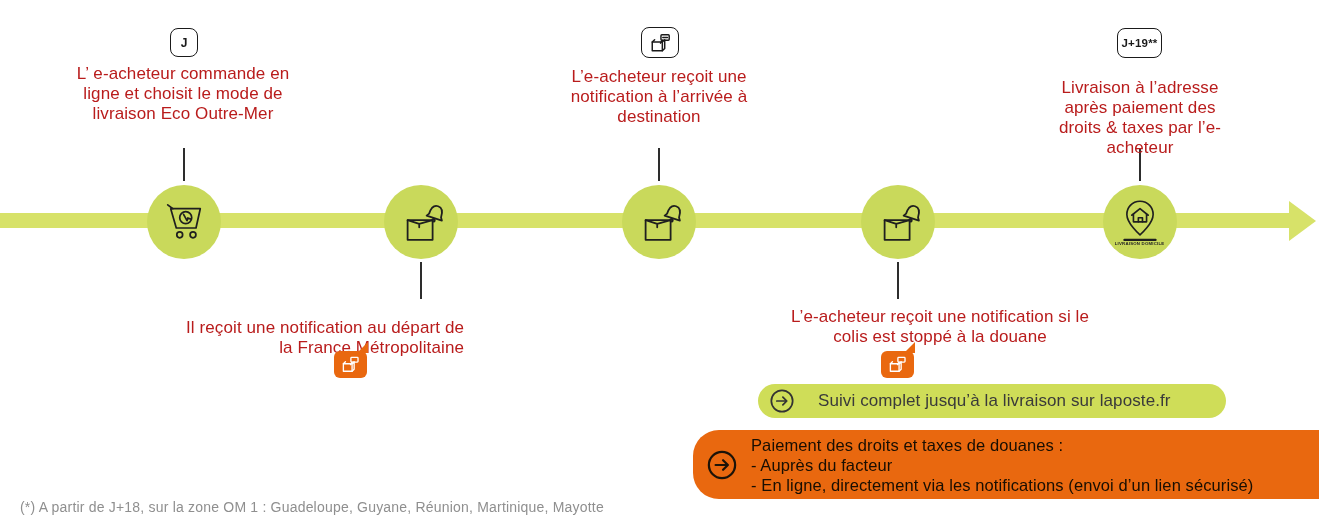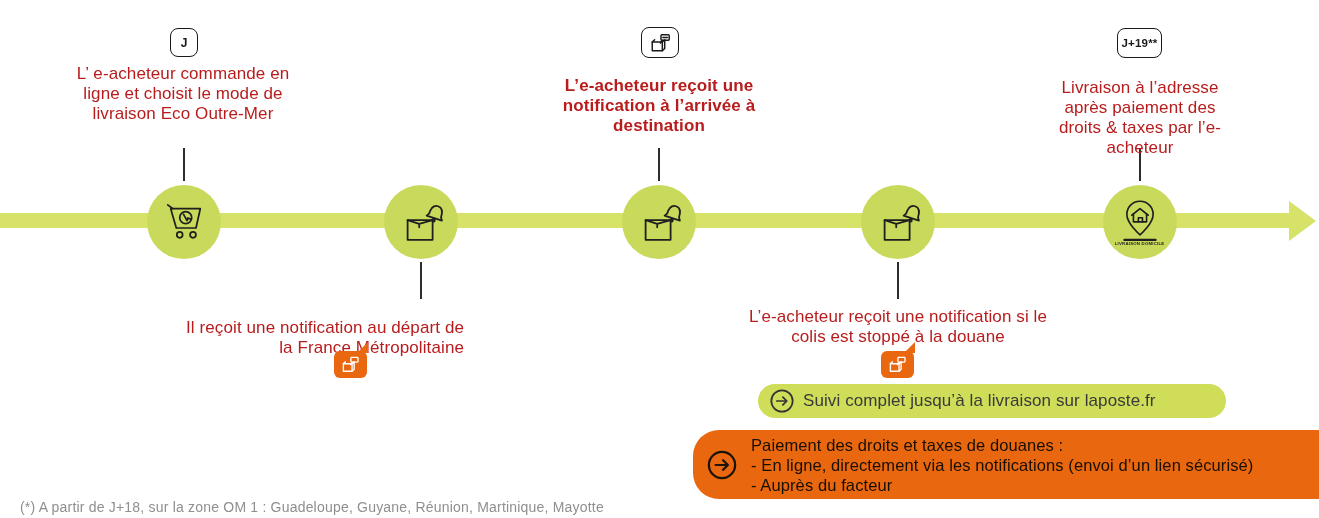--- a/index.html
+++ b/index.html
@@ -50,44 +50,44 @@
   .b1 { left:170px; top:28px; width:28px; height:29px; font-size:12px; }
   .b3 { left:641px; top:27px; width:38px; height:31px; }
   .b5 { left:1117px; top:28px; width:45px; height:30px; font-size:11.5px; letter-spacing:.2px; }
 
   
   .desc {
     color:#b91c1c; font-size:17px; line-height:20px; text-align:center;
     letter-spacing:.1px;
   }
   .d1 { left:60px;  top:64px; width:246px; }
-  .d3 { left:550px; top:76px; width:218px;font-weight:bold; }
+  .d3 { left:550px; top:67px; width:218px; }
   .d5 { left:1042px;top:78px; width:196px; }
   .d2 { left:174px; top:307px; width:290px; text-align:right;margin-top:11px; }
-  .d4 { left:746px; top:307px; width:304px; }
+  .d4 { left:788px; top:307px; width:304px; }
 
   
   .notif-badge {
     width:33px; height:27px; border-radius:6px;
     background:var(--orange,#e9680f);
     display:flex; align-items:center; justify-content:center;
   }
   .notif-badge::after {
     content:""; position:absolute; right:-1px; top:-9px;
     border-left:11px solid transparent;
     border-bottom:11px solid var(--orange,#e9680f);
   }
   .ob2 { left:334px; top:351px; }
   .ob4 { left:881px; top:351px; }
 
   
   .pill {
     left:758px; top:384px; width:468px; height:34px; border-radius:17px;
     background:var(--green-pill,#cfdd58);
-    display:flex; align-items:center; padding-left:11px; gap:8px;
+    display:flex; align-items:center; padding-left:11px; gap:23px;
   }
   .pill .pill-text { color:#3a3a3a; font-size:17px; letter-spacing:.1px; }
 
   
   .banner {
     left:665px; top:430px; width:698px; height:69px; border-radius:26px;
     background:var(--orange,#e9680f);
     display:flex; align-items:center; padding-left:13px; gap:13px;margin-left:28px;
   }
   .banner-text { color:#180e02; font-size:16.5px; line-height:20px; letter-spacing:.1px; }
@@ -202,18 +202,18 @@
   <span class="pill-text">Suivi complet jusqu’à la livraison sur laposte.fr</span>
 </div>
 
 <div class="abs banner">
   <svg width="32" height="32" viewBox="0 0 30 30" fill="none" stroke="#1c1308" stroke-width="2.1" stroke-linecap="round" stroke-linejoin="round">
     <circle cx="15" cy="15" r="12.3"></circle>
     <path d="M9 15 H20 M16 10.5 L20.5 15 L16 19.5"></path>
   </svg>
   <div class="banner-text">
     <div>Paiement des droits et taxes de douanes :</div>
+    <div>- Auprès du facteur</div>
     <div>- En ligne, directement via les notifications (envoi d’un lien sécurisé)</div>
-    <div>- Auprès du facteur</div>
   </div>
 </div>
 
 <div class="abs footnote">(*) A partir de J+18, sur la zone OM 1 : Guadeloupe, Guyane, Réunion, Martinique, Mayotte</div>
 
 </body></html>

